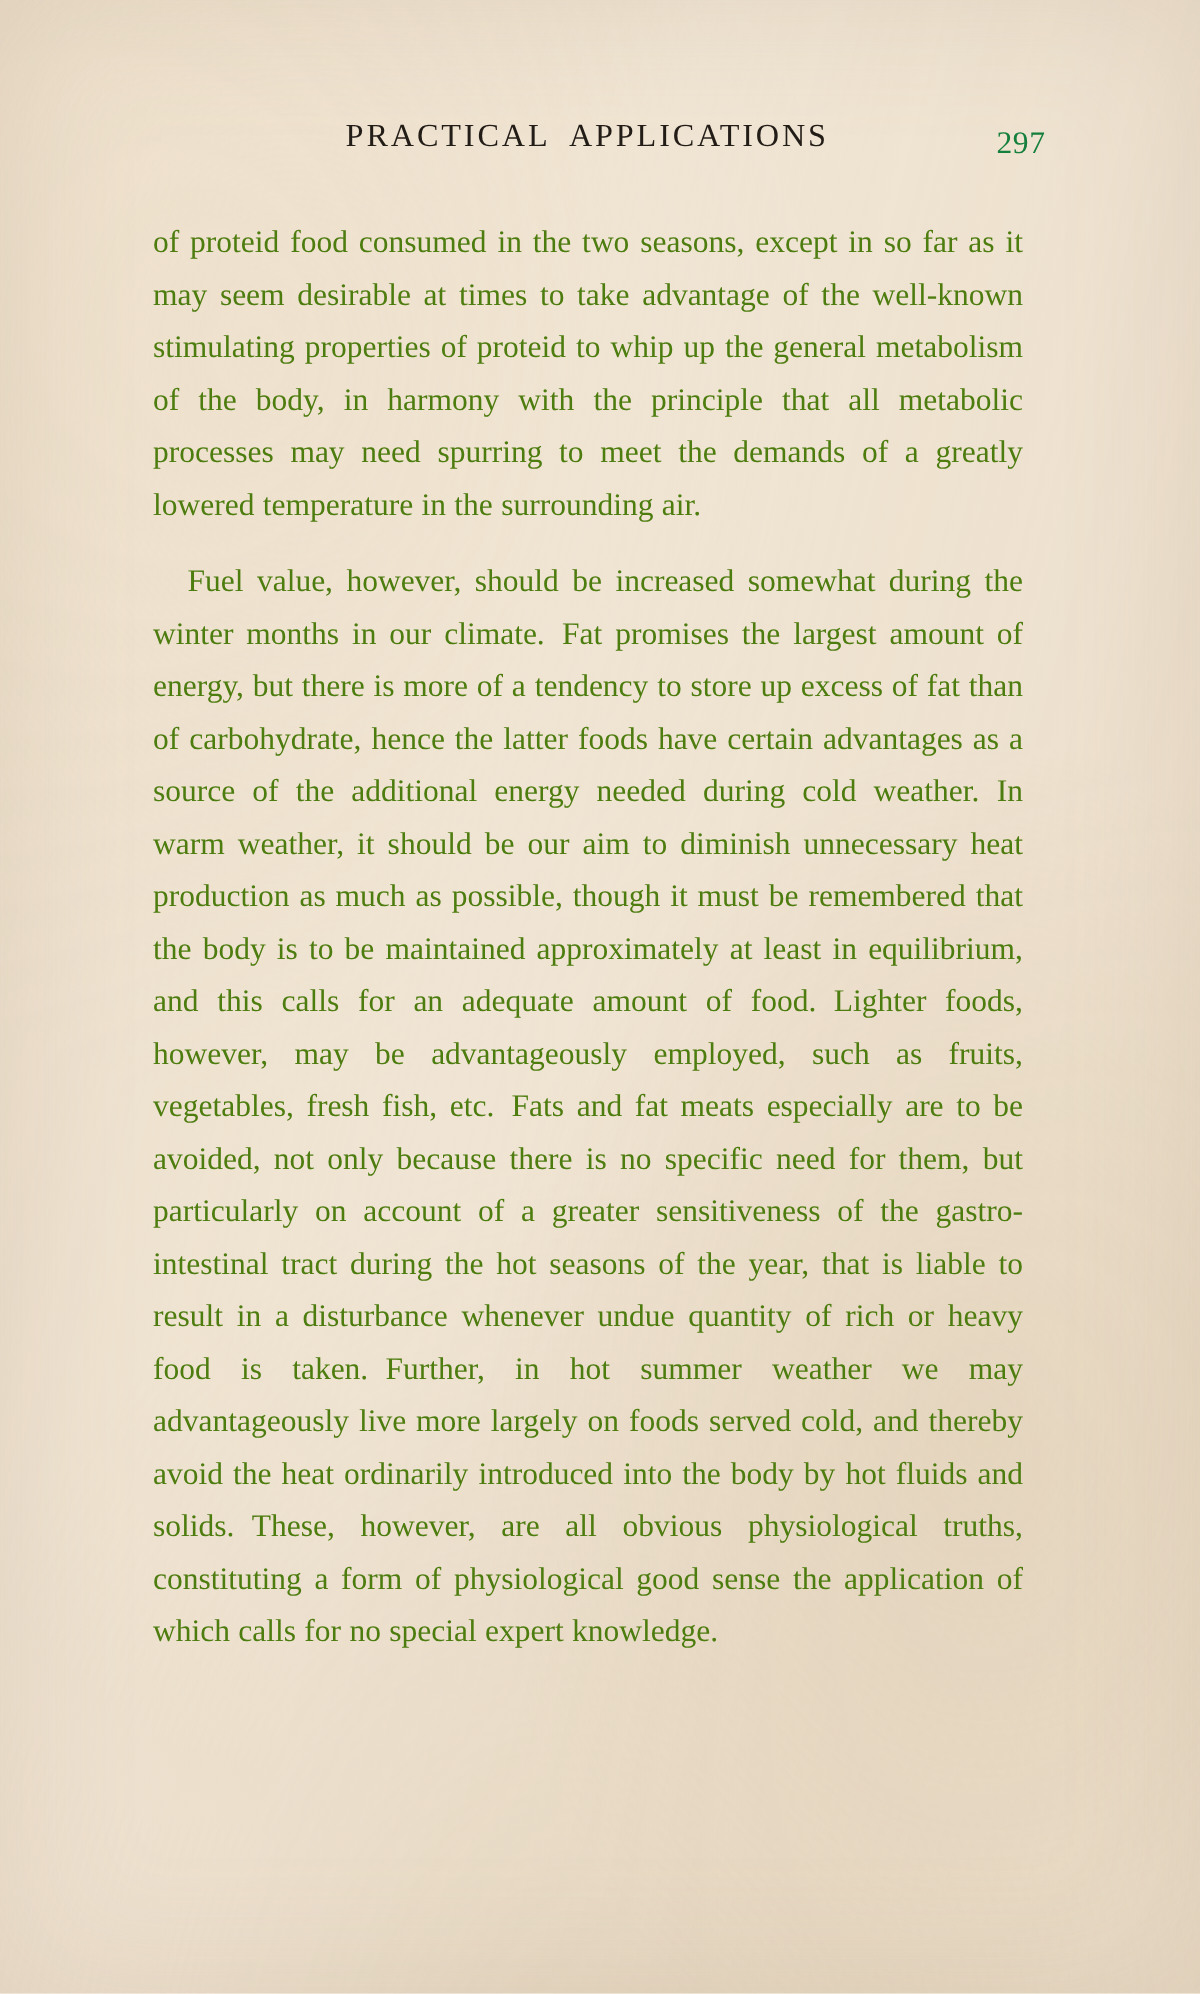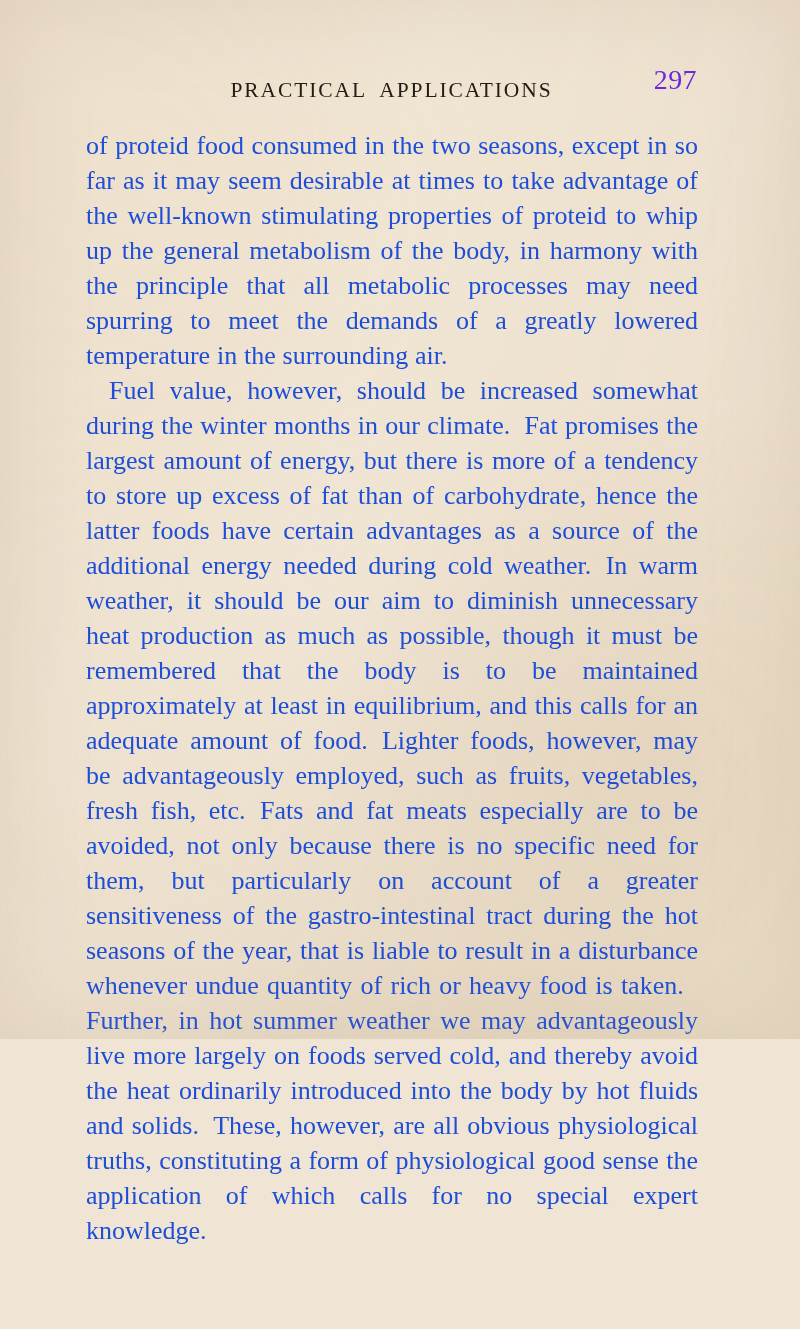--- a/index.html
+++ b/index.html
@@ -34,21 +34,21 @@
     position: absolute;
     inset: 0;
     pointer-events: none;
     box-shadow: inset 0 0 90px rgba(176,156,128,0.22);
   }
 
   .page {
     position: absolute;
     left: 0; top: 0;
     width: 800px;
-    height: 1039px;
+    height: 1329px;
   }
 
   
   .running-head {
     position: absolute;
     left: 86px;
     top: 78px;
     width: 611px;
     height: 30px;
     display: flex;
@@ -58,41 +58,41 @@
   .head-title {
     font-size: 21.5px;
     letter-spacing: 1.9px;
     word-spacing: 7px;
     white-space: nowrap;
     color: #231d18;
   }
   .folio {
     position: absolute;
     right: 0;
-    bottom: 12px;
-    font-size: 28px;
+    bottom: 0;
+    font-size: 21px;
     letter-spacing: 0.4px;
-    color: #6d28d9;
+    color: #15803d;
   }
 
   
   .textblock {
     position: absolute;
     left: 86px;
     top: 128px;
     width: 612px;
   }
   p.para {
-    margin: 0;
+    margin: 16px;
     text-align: justify;
     text-align-last: left;
-    font-size: 26px;
+    font-size: 21px;
     line-height: 35px;
     text-indent: 23px;
-    color: #1d4ed8;
+    color: #4d7c0f;
     word-spacing: 0.3px;
     hyphens: none;
   }
   p.para.first {
     text-indent: 0;
   }
   
   .sentence-gap {
     display: inline-block;
     width: 0.55em;

